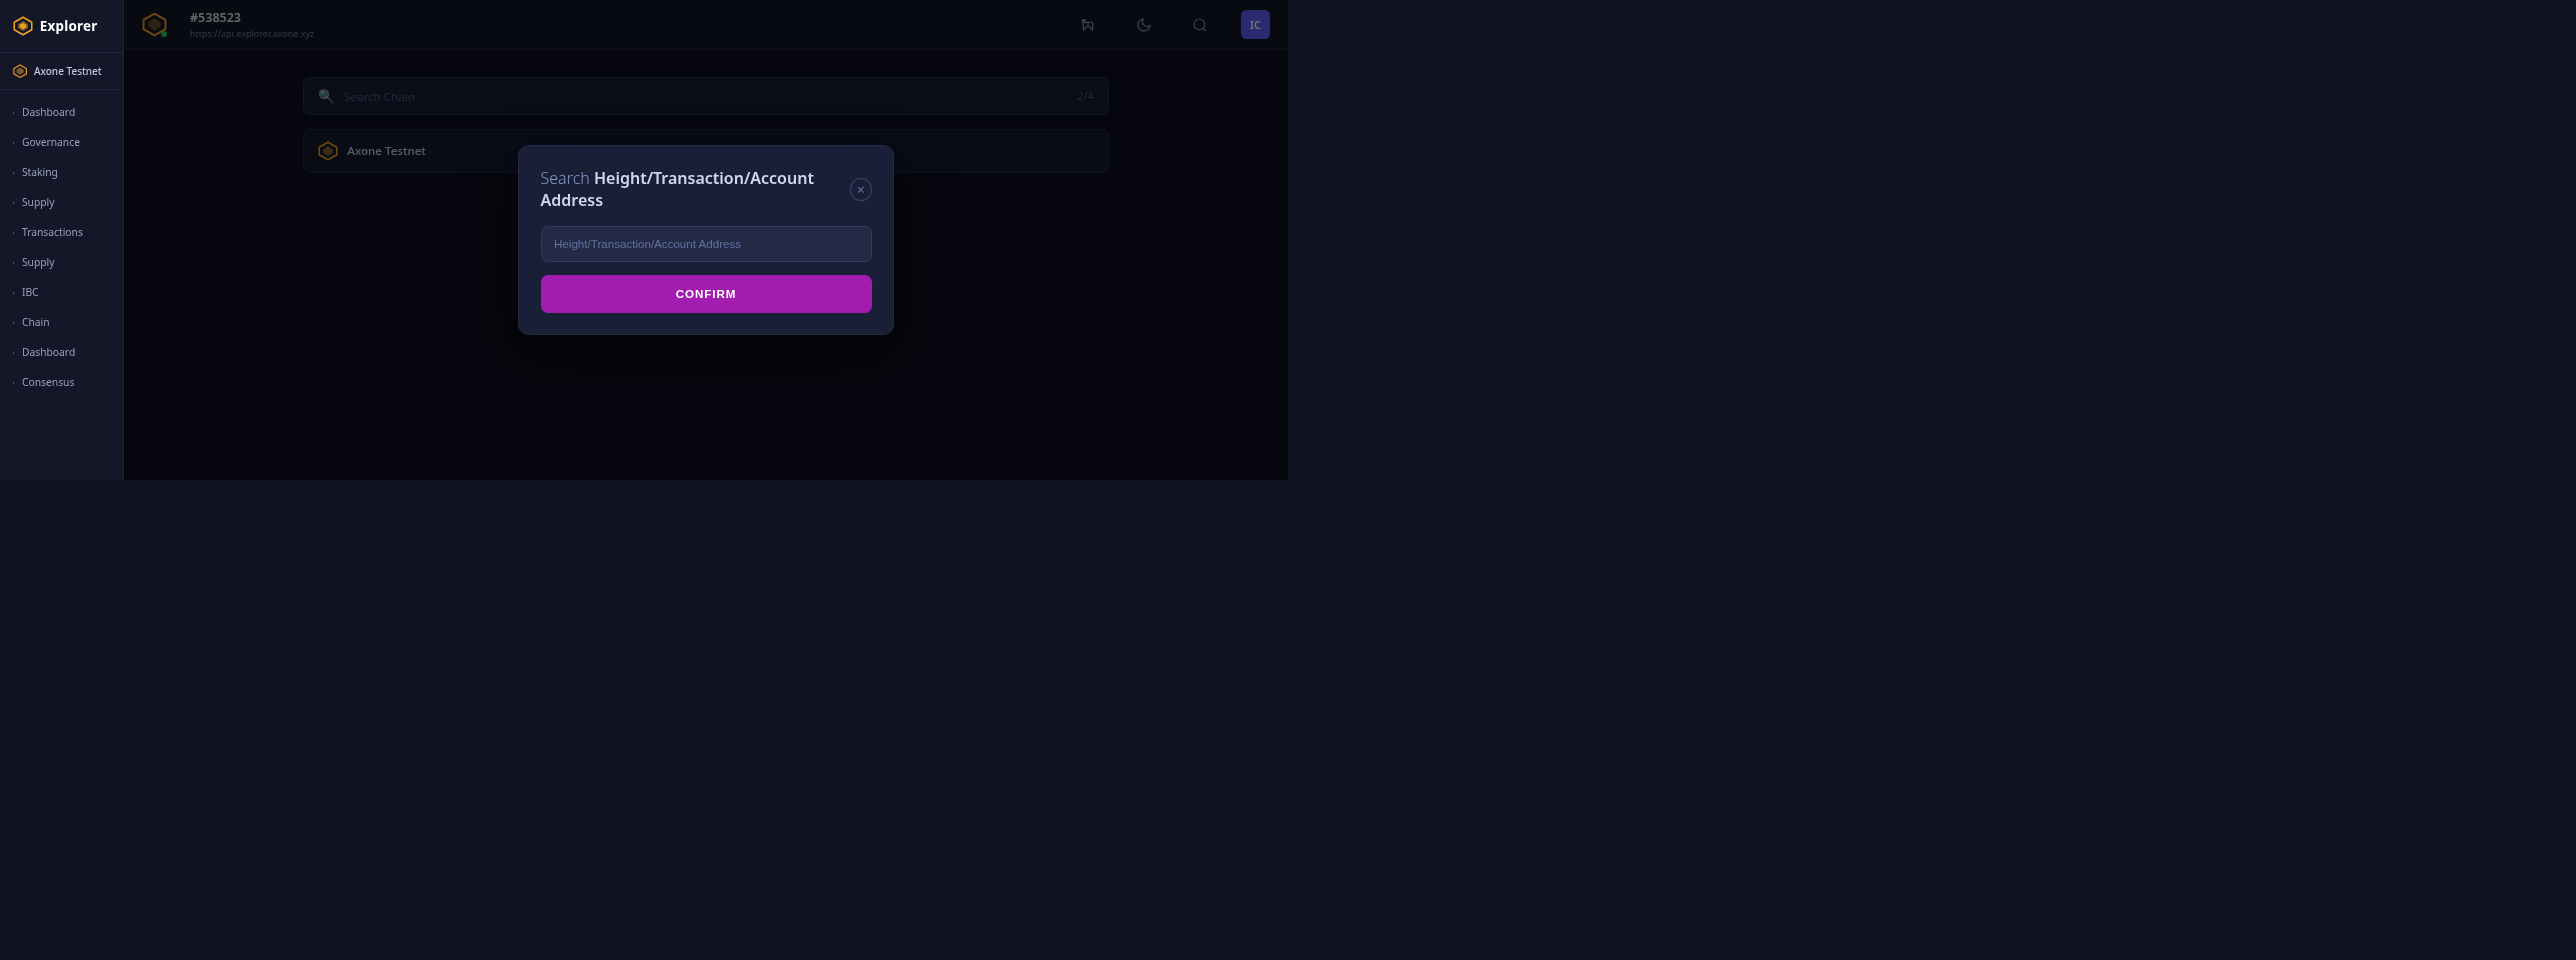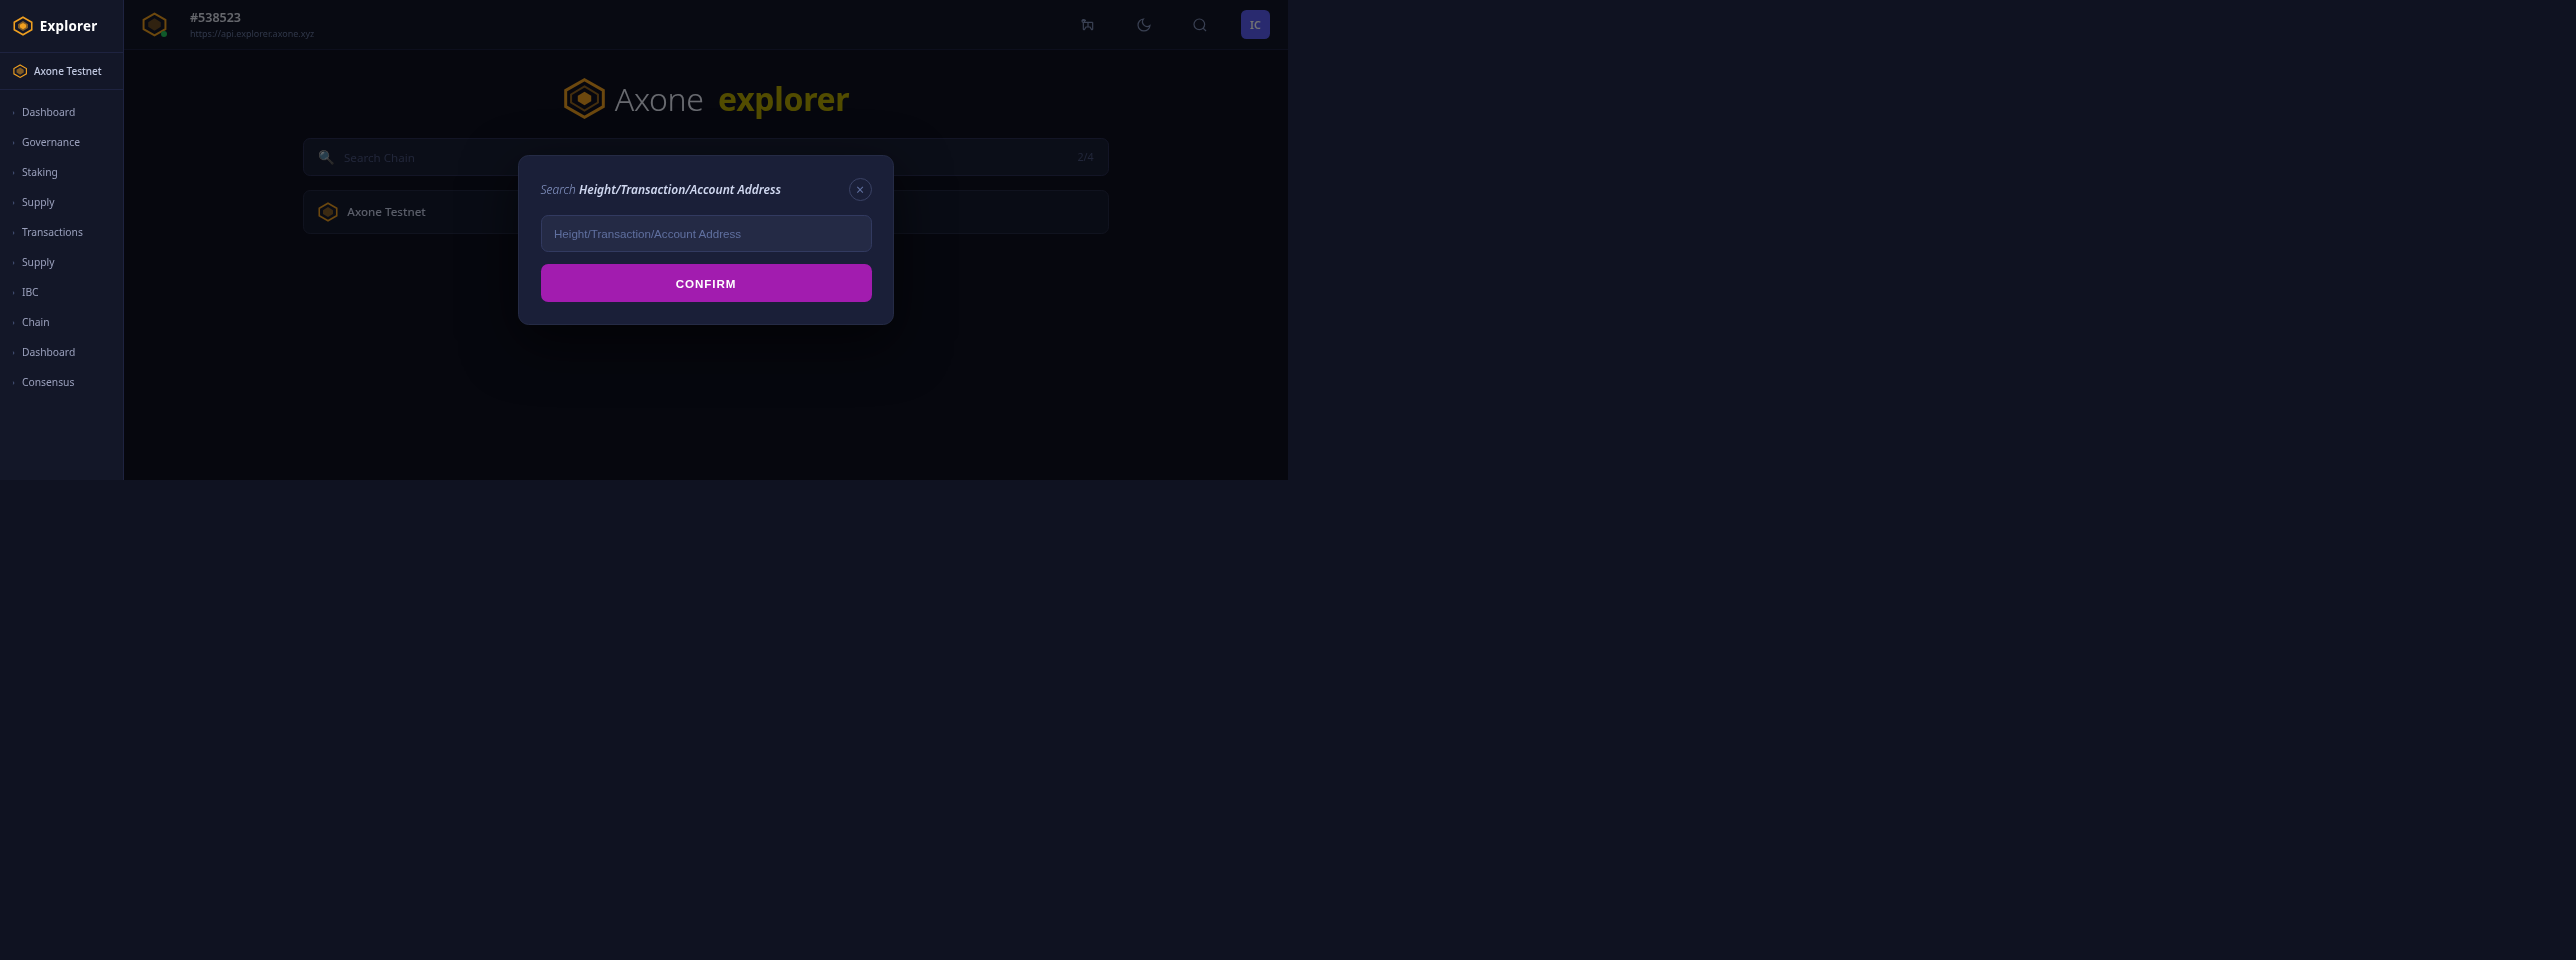--- a/index.html
+++ b/index.html
@@ -281,24 +281,23 @@
     }
 
     .modal-header {
       display: flex;
       align-items: center;
       justify-content: space-between;
       margin-bottom: 14.3px;
     }
 
     .modal-title {
-      font-size: 12px;
+      font-size: 16px;
       color: #d0d8f0;
       font-weight: 500;
-      font-style: italic;
     }
 
     .modal-title span {
       font-weight: 300;
       color: #8898c8;
     }
 
     .modal-close {
       width: 23px;
       height: 23px;
@@ -440,31 +439,20 @@
         <svg width="16" height="16" viewBox="0 0 24 24" fill="none" stroke="currentColor" stroke-width="1.8">
           <circle cx="11" cy="11" r="8"></circle>
           <path d="m21 21-4.35-4.35"></path>
         </svg>
       </div>
       <div class="topbar-avatar">IC</div>
     </div>
   </div>
 
   <div class="hero">
-    <div class="hero-title">
-      <div class="hero-logo-wrap">
-        <svg width="43" height="43" viewBox="0 0 32 32" fill="none">
-          <polygon points="16,2 30,10 30,22 16,30 2,22 2,10" fill="none" stroke="#f0a020" stroke-width="2.2"></polygon>
-          <polygon points="16,7 26,13 26,19 16,25 6,19 6,13" fill="none" stroke="#f0a020" stroke-width="1.5" opacity="0.6"></polygon>
-          <polygon points="16,11 21,14 21,18 16,21 11,18 11,14" fill="#f0a020"></polygon>
-        </svg>
-        <span class="hero-brand">Axone</span>
-      </div>
-      <span class="hero-explorer">explorer</span>
-    </div>
 
     <div class="search-bar-wrapper">
       <span class="search-icon-main">🔍</span>
       <span class="search-placeholder">Search Chain</span>
       <span class="search-count">2/4</span>
     </div>
 
     <div class="chain-row">
       <svg class="chain-icon" viewBox="0 0 32 32" fill="none">
         <polygon points="16,2 30,10 30,22 16,30 2,22 2,10" fill="none" stroke="#f0a020" stroke-width="2.5"></polygon>

